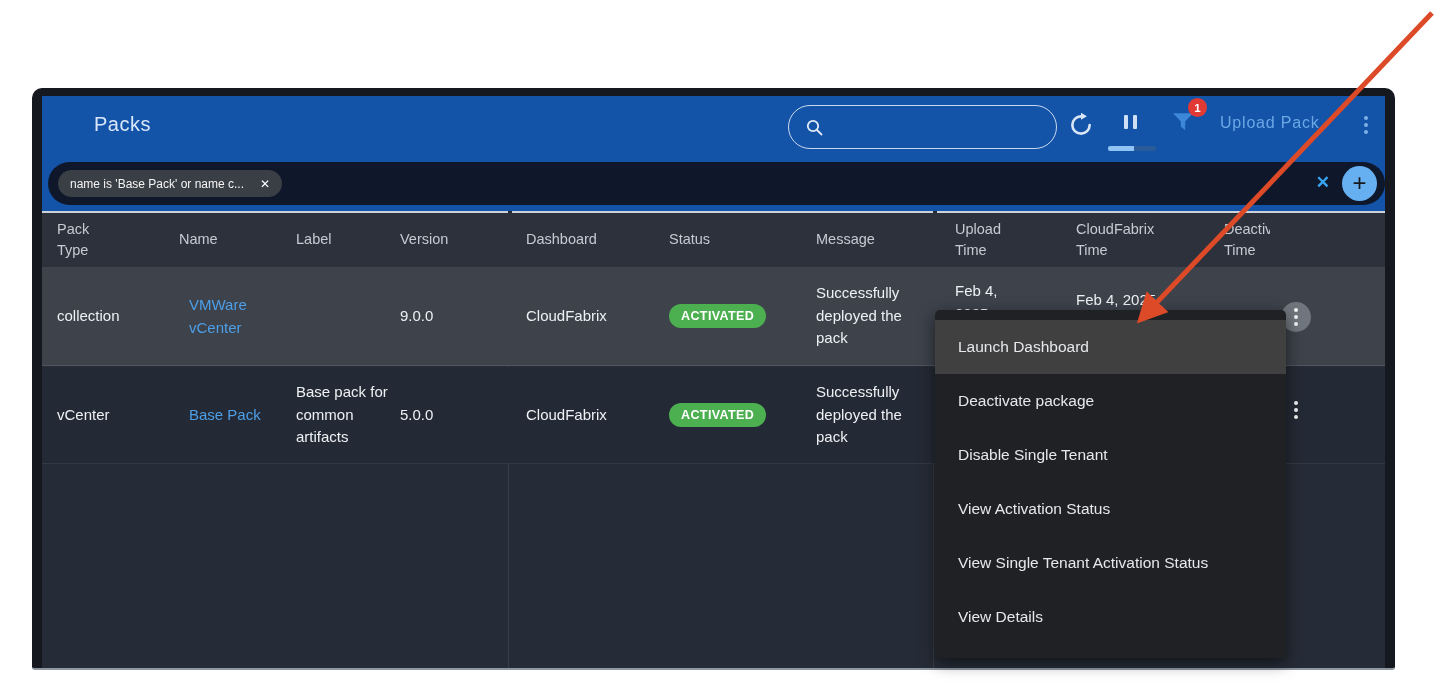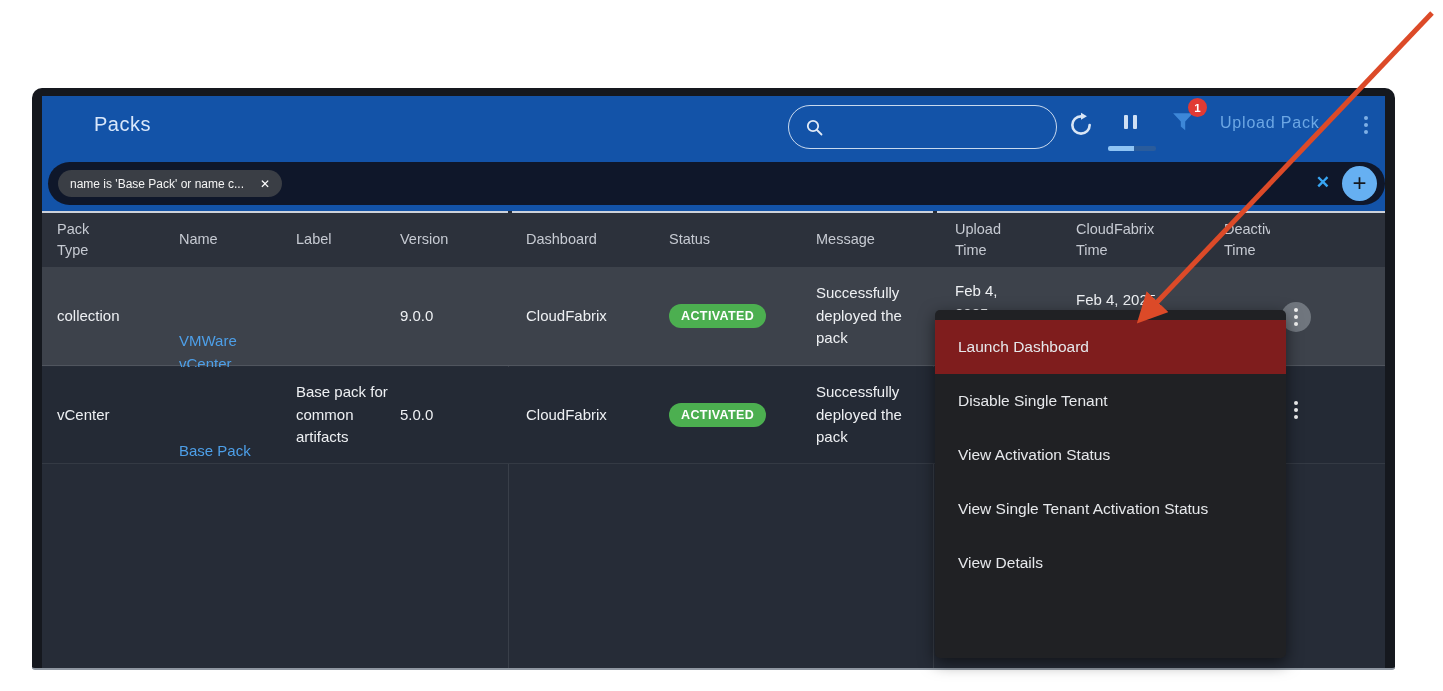--- a/index.html
+++ b/index.html
@@ -72,37 +72,37 @@
   .link { color:#4d9fe8; cursor:pointer; }
   .pill { position:absolute; left:627px; top:50%; transform:translateY(-50%);
           background:#4caf50; color:#ffffff; font-size:12.5px; font-weight:bold;
           letter-spacing:.4px; padding:5px 12px; border-radius:13px; }
   .kebab-circle { position:absolute; left:1239px; top:35px; width:30px; height:30px;
                   border-radius:50%; background:#70767e; display:flex; align-items:center;
                   justify-content:center; cursor:pointer; }
   .kebab-circle i, .row-kebab i { background:#f2f2f2; }
   .row-kebab { position:absolute; left:1252px; top:34px; cursor:pointer; }
   .c-pack  { left:15px;  width:110px; }
-  .c-name  { left:137px; width:72px;margin-top:36px;  }
+  .c-name  { left:147px; width:72px;  }
   .c-label { left:254px; width:100px; }
   .c-ver   { left:358px; width:105px; }
   .c-pub   { left:484px; width:130px; }
   .c-msg   { left:774px; width:105px; }
   .t-upload { position:absolute; left:913px; top:13px; width:64px; color:#eef0f3;
               font-size:15px; line-height:1.5; }
   .t-activation { position:absolute; left:1034px; top:24px; width:130px; color:#eef0f3;
                   font-size:15px; white-space:nowrap; }
 
   
   .menu { position:absolute; left:935px; top:310px; width:351px; height:348px;
           background:#202124; border-radius:5px; box-shadow:0 5px 16px rgba(0,0,0,.55);
           padding-top:10px; z-index:20; }
   .menu-item { height:54px; display:flex; align-items:center; padding-left:23px;
                color:#e6e8eb; font-size:15.5px; cursor:pointer; }
-  .menu-item.hover { background:#7f1d1d; }
+  .menu-item.hover { background:#404040; }
 
   
   .arrow-layer { position:absolute; left:0; top:0; width:1443px; height:691px;
                  pointer-events:none; z-index:40; }
 </style>
 </head>
 <body>
 
 <div class="window">
 
@@ -207,20 +207,21 @@
         <i></i>
           <i></i>
           <i></i>
       </div>
     </div>
   </div>
 </div>
 
 <div class="menu">
   <div class="menu-item hover">Launch Dashboard</div>
+  <div class="menu-item">Deactivate package</div>
   <div class="menu-item">Disable Single Tenant</div>
   <div class="menu-item">View Activation Status</div>
   <div class="menu-item">View Single Tenant Activation Status</div>
   <div class="menu-item">View Details</div>
 </div>
 
 <svg class="arrow-layer" viewBox="0 0 1443 691">
   <defs>
     <marker id="ah" markerWidth="6" markerHeight="6" refX="4.5" refY="3" orient="auto">
       <path d="M0,0 L6,3 L0,6 Z" fill="#dc4a28"></path>

